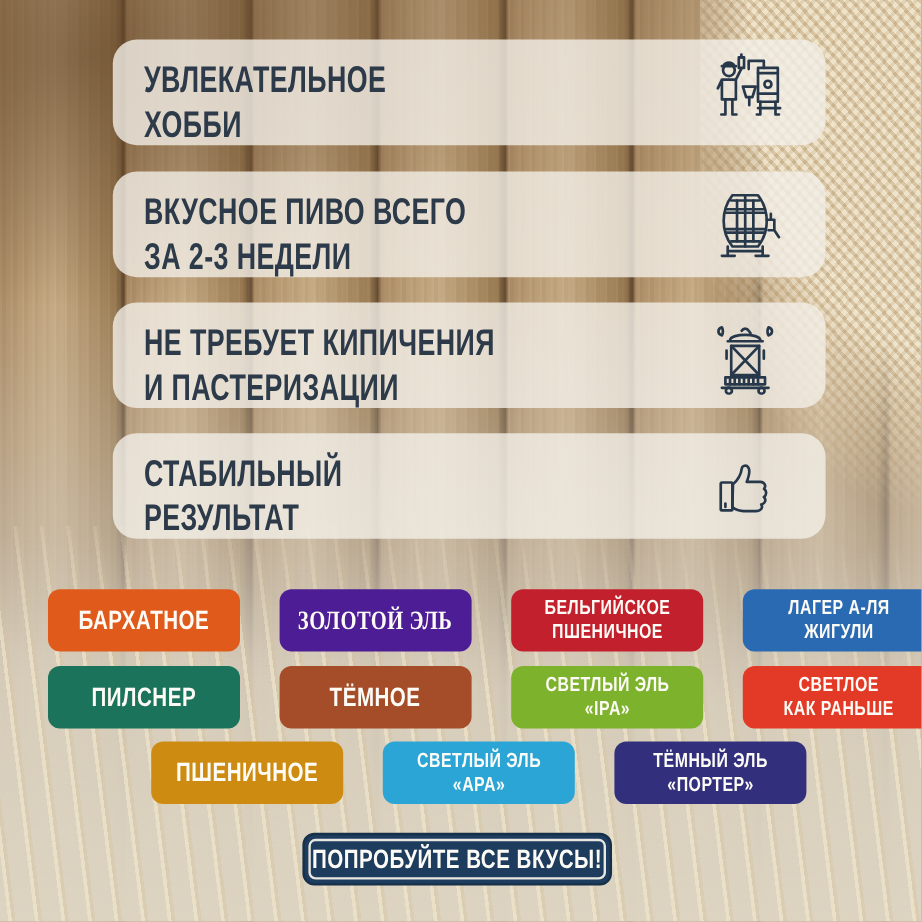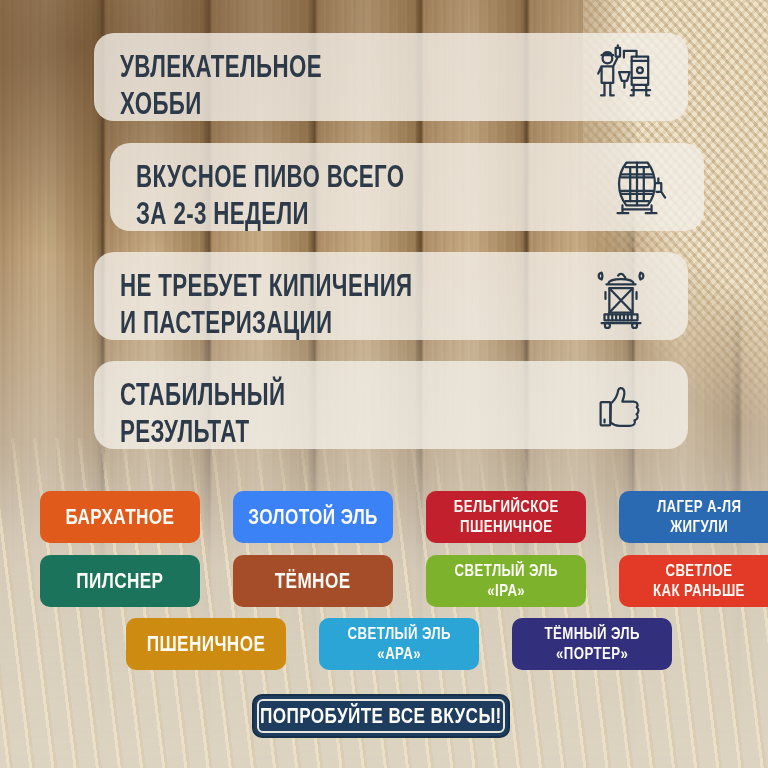--- a/index.html
+++ b/index.html
@@ -30,21 +30,21 @@
       repeating-linear-gradient(83deg, rgba(246,239,220,0) 0 7px, rgba(243,232,205,0.60) 7px 10px,
         rgba(213,195,158,0.38) 10px 13px, rgba(0,0,0,0) 13px 22px),
       linear-gradient(180deg, rgba(222,211,190,0) 0%, rgba(224,214,193,0.55) 40%, rgba(223,213,194,0.88) 100%);
     -webkit-mask-image:linear-gradient(185deg, transparent 4%, #000 42%);
     mask-image:linear-gradient(185deg, transparent 4%, #000 42%);
   }
 
   
   .banner{position:absolute;left:94px;width:594px;height:88px;border-radius:20px;
     background:rgba(243,239,231,0.80);display:flex;align-items:center;box-sizing:border-box;padding:16px 34px 0 26px;}
-  .banner-1{top:33px;}.banner-2{top:143px;margin-left:16px;}.banner-3{top:252px;}.banner-4{top:361px;}
+  .banner-1{top:33px;}.banner-2{top:143px;}.banner-3{top:252px;}.banner-4{top:361px;}
   .banner-text{display:inline-block;transform:scaleX(0.72);transform-origin:left center;
     color:#2c3a49;font-weight:bold;font-size:31px;line-height:37px;letter-spacing:0.5px;white-space:nowrap;}
   .banner-icon{position:absolute;right:34px;top:50%;transform:translateY(-50%);width:66px;height:66px;}
   .banner-icon svg{width:100%;height:100%;stroke:#27384b;fill:none;stroke-width:2.3;stroke-linejoin:round;stroke-linecap:round;}
 
   
   .flavor-row{position:absolute;display:flex;gap:33px;}
   .row-1{left:40px;top:491px;}
   .row-2{left:40px;top:555px;}
   .row-3{left:126px;top:618px;}
@@ -144,21 +144,21 @@
     </div>
   </section>
 
   <div class="flavor-row row-1">
     <button class="flavor" style="background-color: rgb(224, 90, 27);">
       <span class="flavor-label">
           <span class="flavor-line">БАРХАТНОЕ</span>
           <span class="flavor-line"></span>
         </span>
     </button>
-    <button class="flavor" style="background-color: #3b82f6;">
+    <button class="flavor" style="background-color: #4c1d95; font-family: Liberation Serif, serif;">
       <span class="flavor-label">
           <span class="flavor-line">ЗОЛОТОЙ ЭЛЬ</span>
           <span class="flavor-line"></span>
         </span>
     </button>
     <button class="flavor two-line" style="background-color: rgb(194, 32, 45);">
       <span class="flavor-label">
           <span class="flavor-line">БЕЛЬГИЙСКОЕ</span>
           <span class="flavor-line">ПШЕНИЧНОЕ</span>
         </span>

